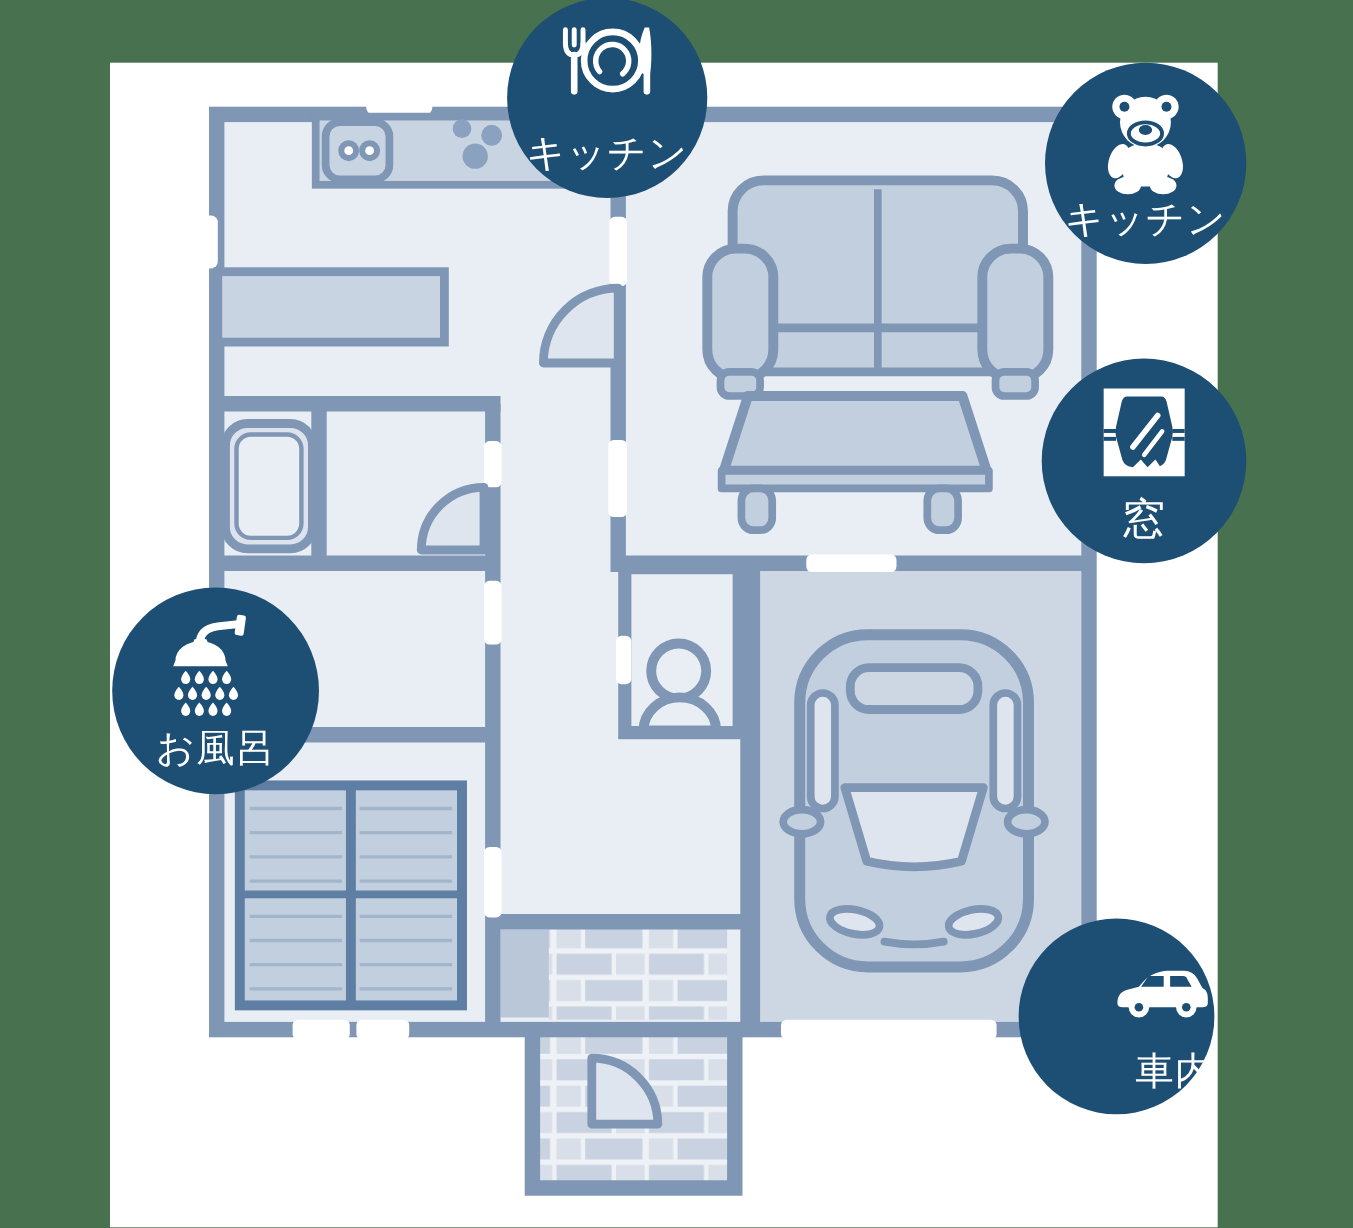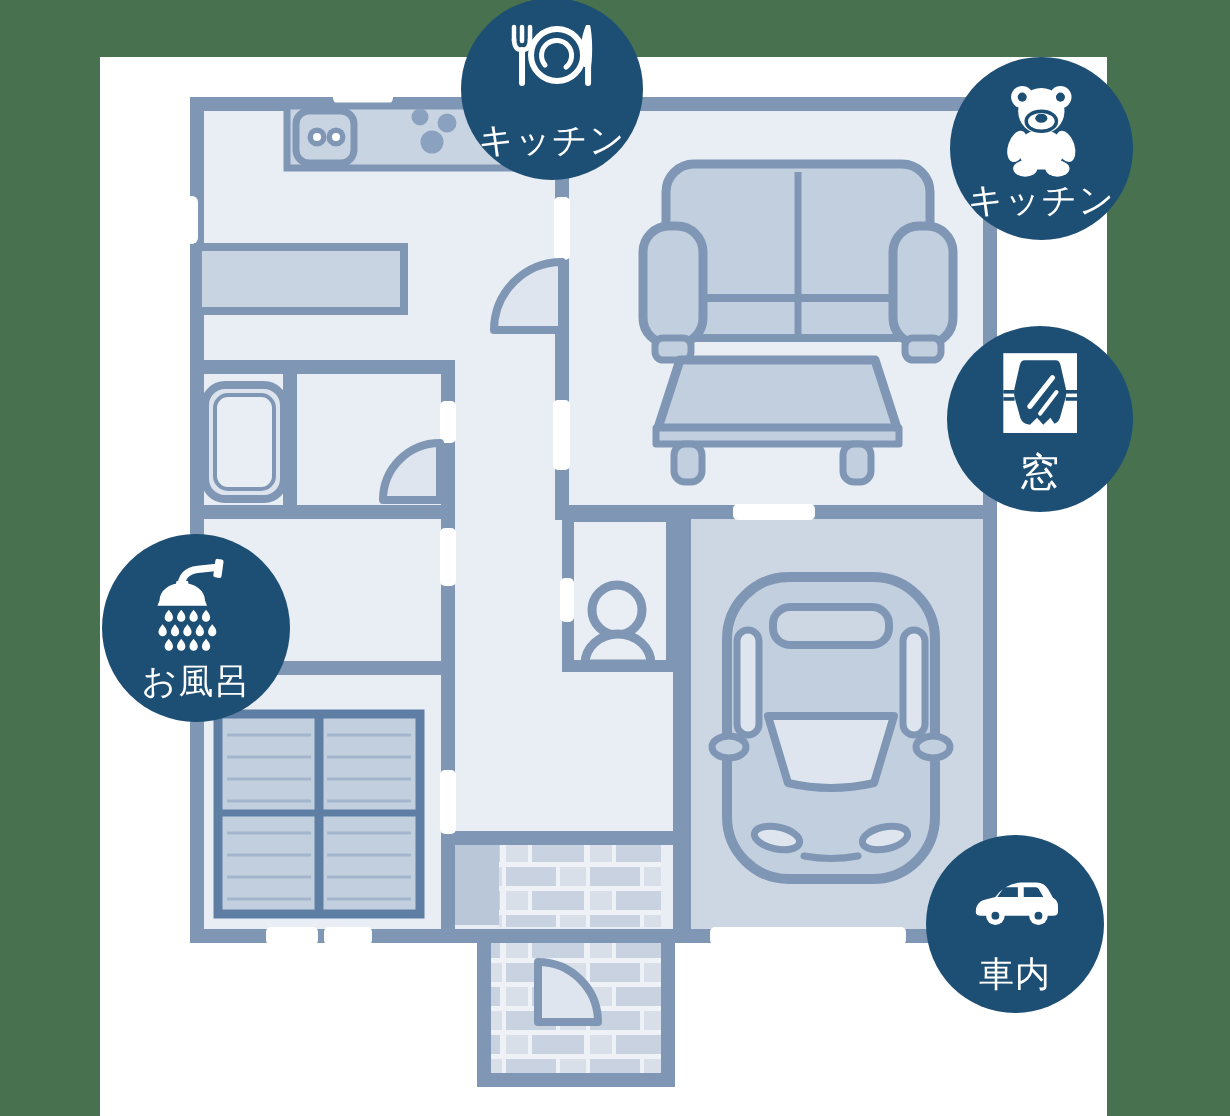--- a/index.html
+++ b/index.html
@@ -24,21 +24,21 @@
   flex-direction:column;align-items:center;justify-content:center;gap:3px;}
 .badge-icon{width:55%;height:auto;display:block;}
 .badge-label{color:var(--badge_text);font-weight:normal;font-size:35px;line-height:1.05;
   white-space:nowrap;letter-spacing:1px;}
 .badge-kitchen{left:461px;top:-2px;width:182px;height:182px;}
 .badge-living{left:950px;top:57px;width:183px;height:183px;}
 .badge-window{left:947px;top:326px;width:186px;height:186px;}
 .badge-window .badge-label{font-size:40px;}
 .badge-bath{left:102px;top:534px;width:188px;height:188px;}
 .badge-clothes{left:110px;top:805px;width:180px;height:180px;}
-.badge-car{left:926px;top:835px;width:178px;height:178px;}
+.badge-car{left:926px;top:835px;width:178px;height:178px;align-items:flex-end;}
 .icon-cut{fill:var(--badge);}
 </style>
 </head>
 <body>
 
 <div class="stage">
 
 <svg class="floorplan" viewBox="0 0 1230 1116">
   <defs>
     <pattern id="brick" width="84" height="48" patternUnits="userSpaceOnUse">

